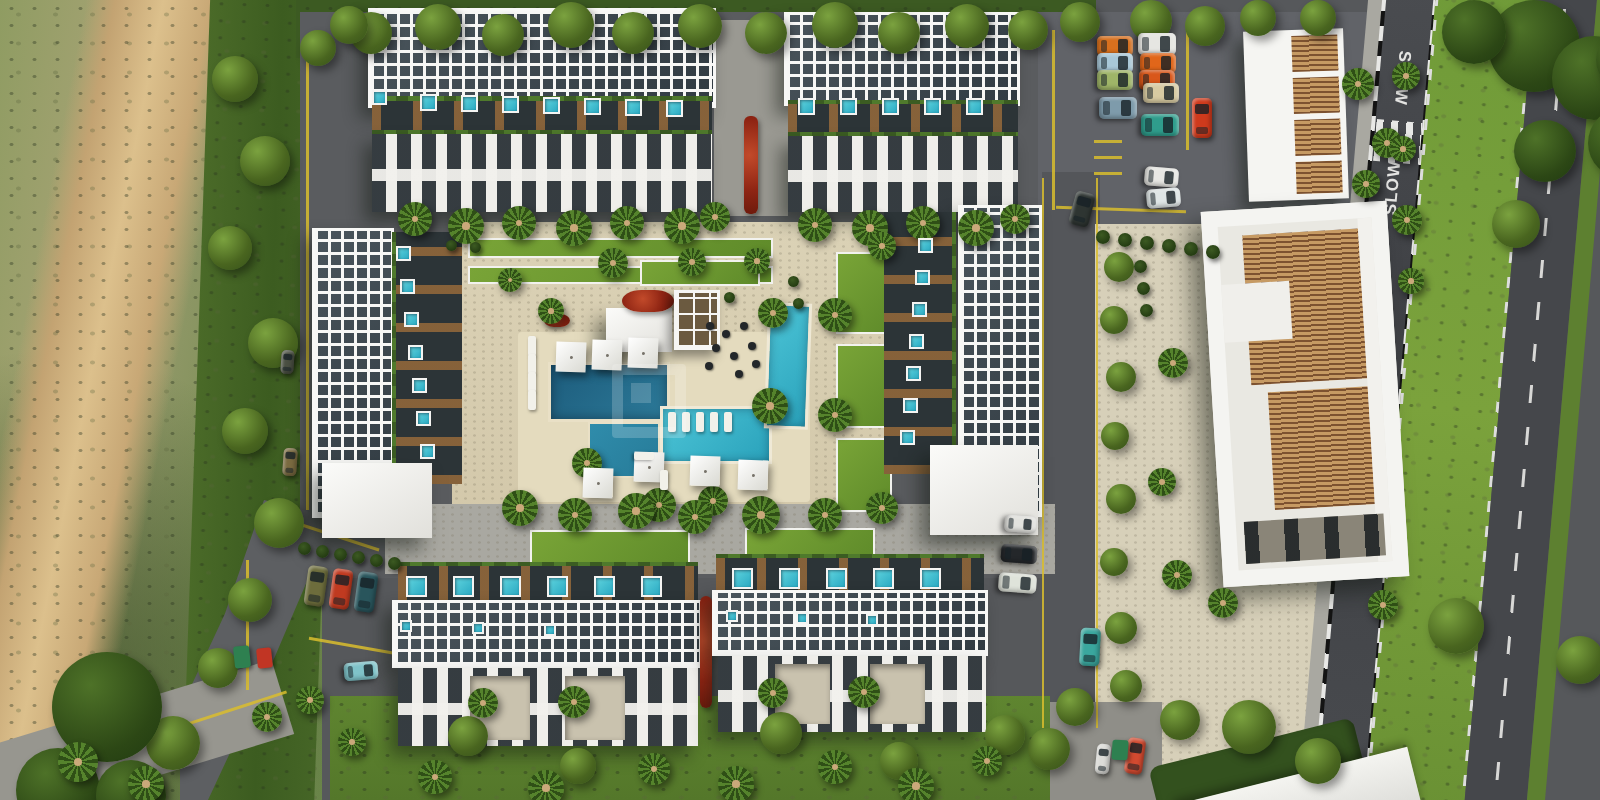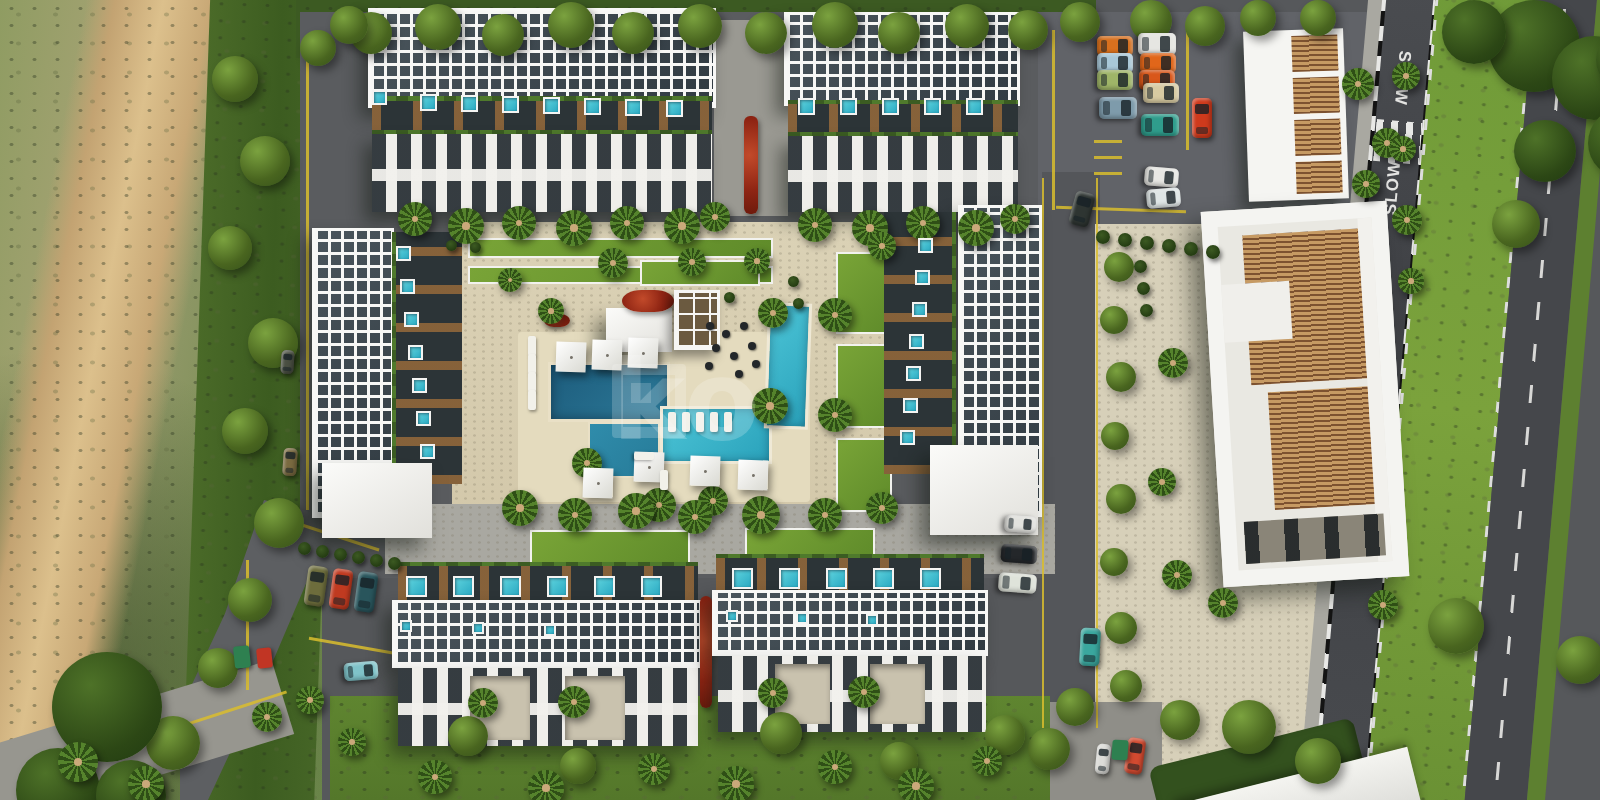--- a/index.html
+++ b/index.html
@@ -521,15 +521,14 @@
       <div class="car" style="left: 1080px; top: 628px; width: 20px; height: 38px; background: rgb(58, 167, 158); transform: rotate(3deg);"></div>
       <div class="car" style="left: 1096px; top: 744px; width: 14px; height: 30px; background: rgb(220, 220, 216); transform: rotate(6deg);"></div>
       <div class="car" style="left: 1126px; top: 738px; width: 18px; height: 36px; background: rgb(210, 74, 48); transform: rotate(8deg);"></div>
       <div class="bin" style="left: 234px; top: 646px; width: 16px; height: 22px; background: rgb(46, 128, 80); transform: rotate(-6deg);"></div>
       <div class="bin" style="left: 257px; top: 648px; width: 15px; height: 20px; background: rgb(193, 53, 36); transform: rotate(-6deg);"></div>
       <div class="bin" style="left: 1112px; top: 740px; width: 16px; height: 20px; background: rgb(46, 128, 80); transform: rotate(4deg);"></div>
     </div>
 
   <div id="watermark">
     <span class="wm-icon"></span>
-    <span class="wm-text">ko</span>
   </div>
 </div>
 
 </body></html>

